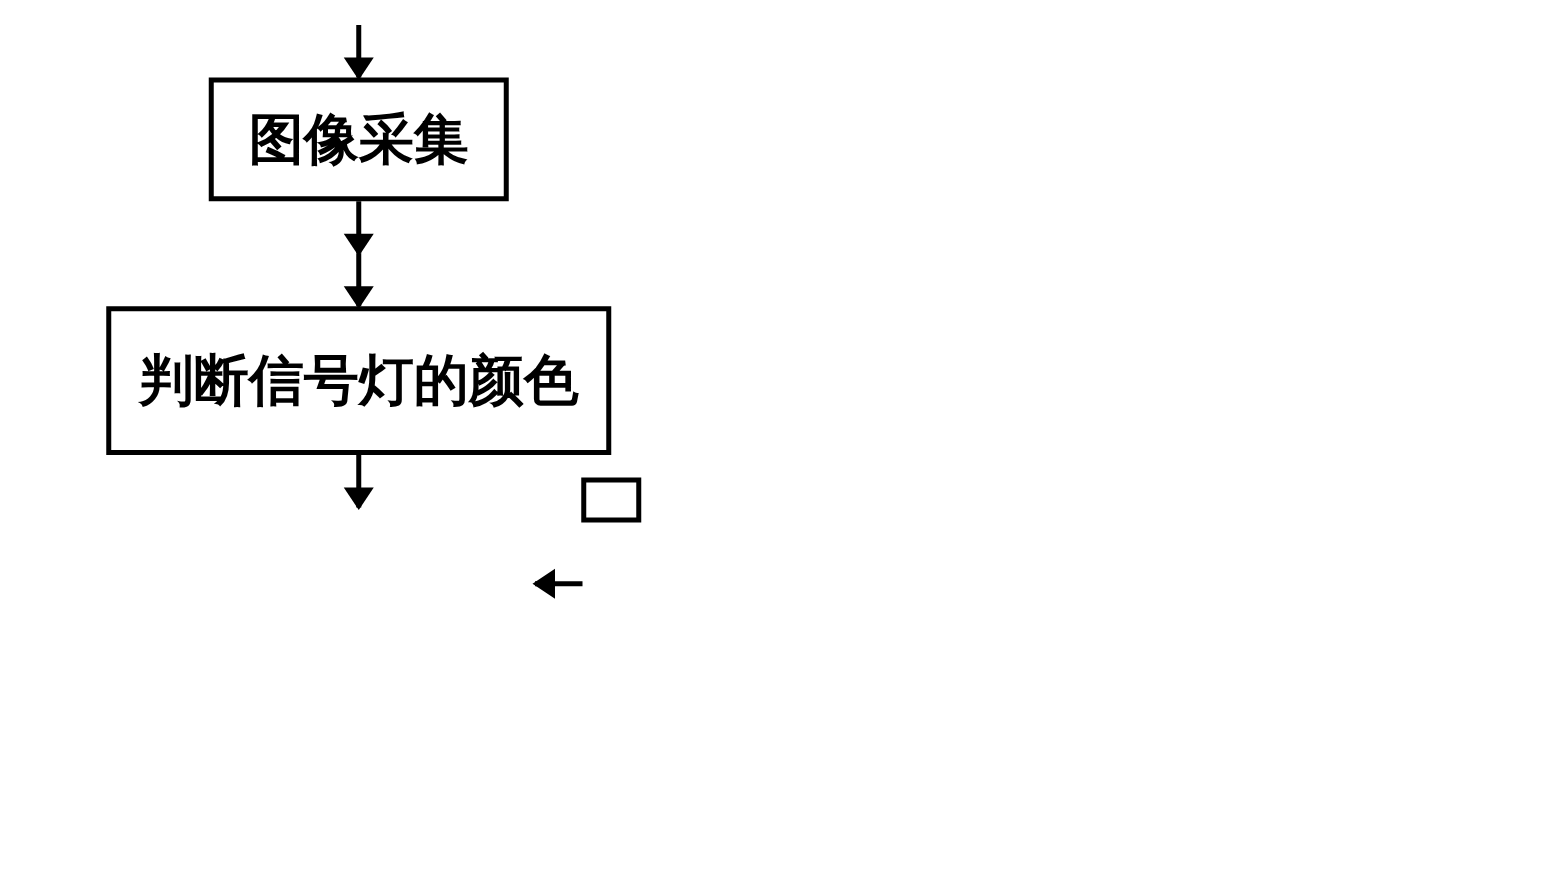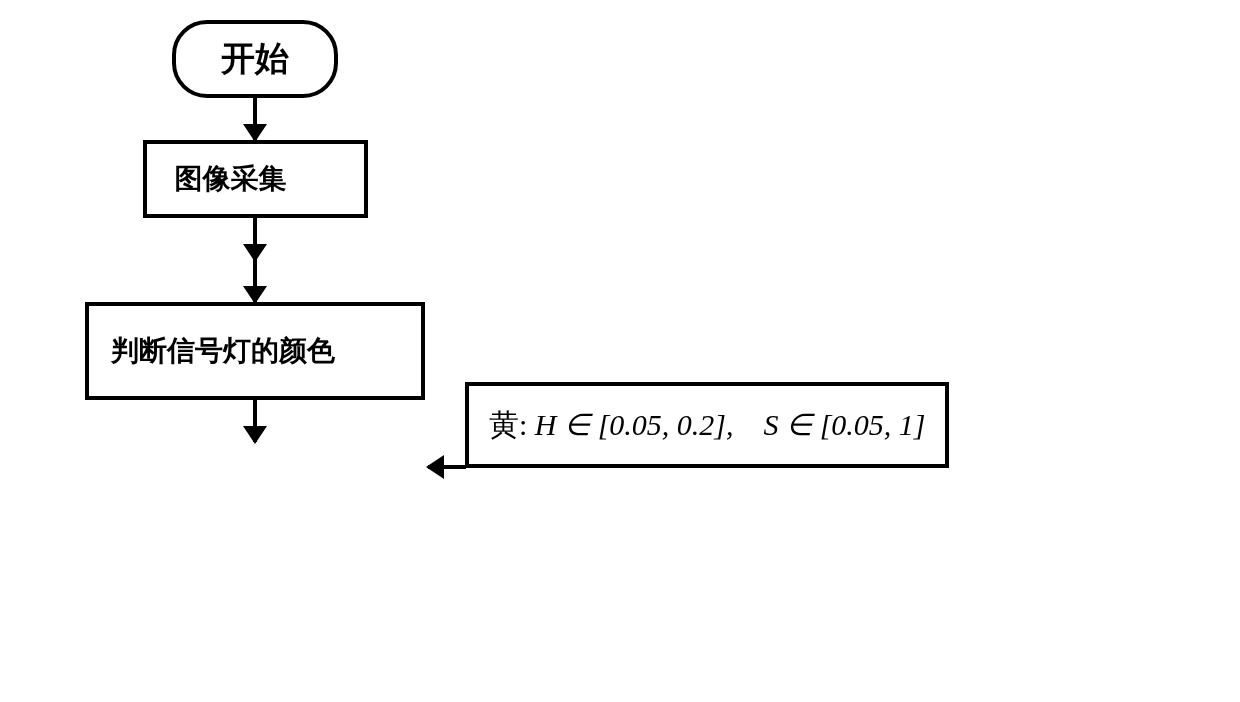--- a/index.html
+++ b/index.html
@@ -23,24 +23,24 @@
       border-radius: 35px;
       padding: 12px 45px;
       font-size: 34px;
       font-weight: bold;
       background: #fff;
       text-align: center;
     }
     .process {
       border: 4px solid #000;
       padding: 16px 28px;
-      font-size: 28px;
+      font-size: 44px;
       font-weight: bold;
       background: #fff;
-      text-align: left;
+      text-align: right;
       min-width: 225px;
     }
     .process.wide {
       min-width: 340px;
       padding: 26px 22px;
     }
     .arrow-down {
       width: 4px;
       height: 42px;
       background: #000;
@@ -91,30 +91,24 @@
       border-top: 12px solid transparent;
       border-bottom: 12px solid transparent;
       border-right: 18px solid #000;
     }
     .label-prefix { font-family: "SimSun", serif; }
   </style>
 </head>
 <body>
 
 <div class="flowchart">
-  <div class="terminal">开始</div>
   <div class="arrow-down"></div>
   <div class="process">图像采集</div>
   <div class="arrow-down"></div>
   <div class="arrow-down"></div>
   <div class="process wide">判断信号灯的颜色</div>
   <div class="arrow-down"></div>
 </div>
 
 <div class="arrow-left"></div>
 
 <div class="criteria-box">
-  <div class="criteria-row">
-    <span class="label-prefix">黄:</span>
-    <span class="math-var">H ∈ [0.05, 0.2],</span>&nbsp;&nbsp;&nbsp;
-    <span class="math-var">S ∈ [0.05, 1]</span>
-  </div>
 </div>
 
 </body></html>

